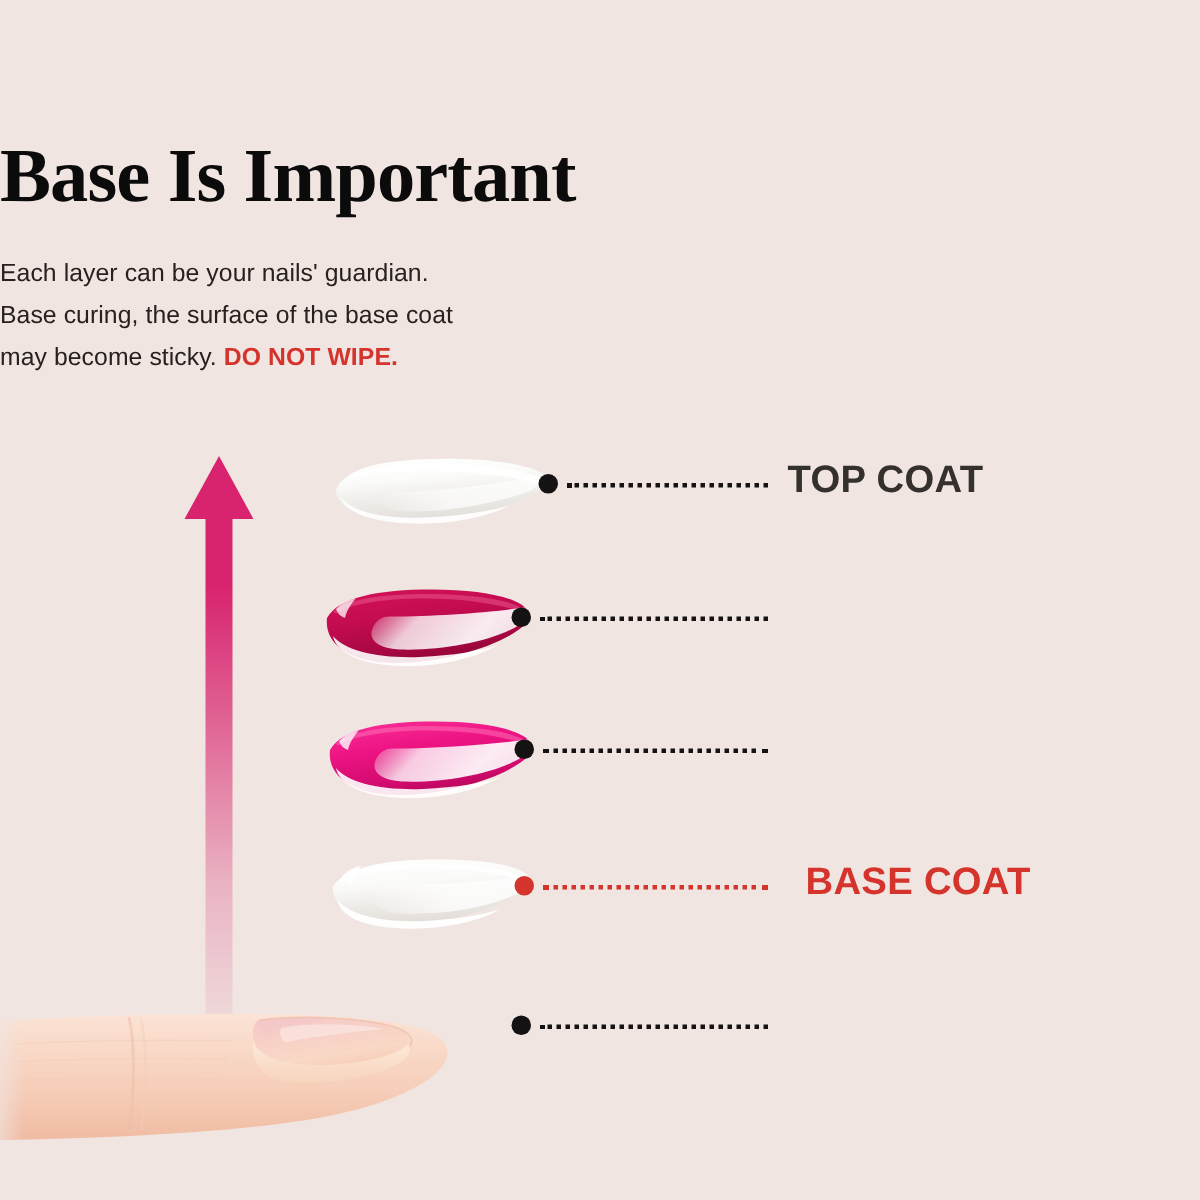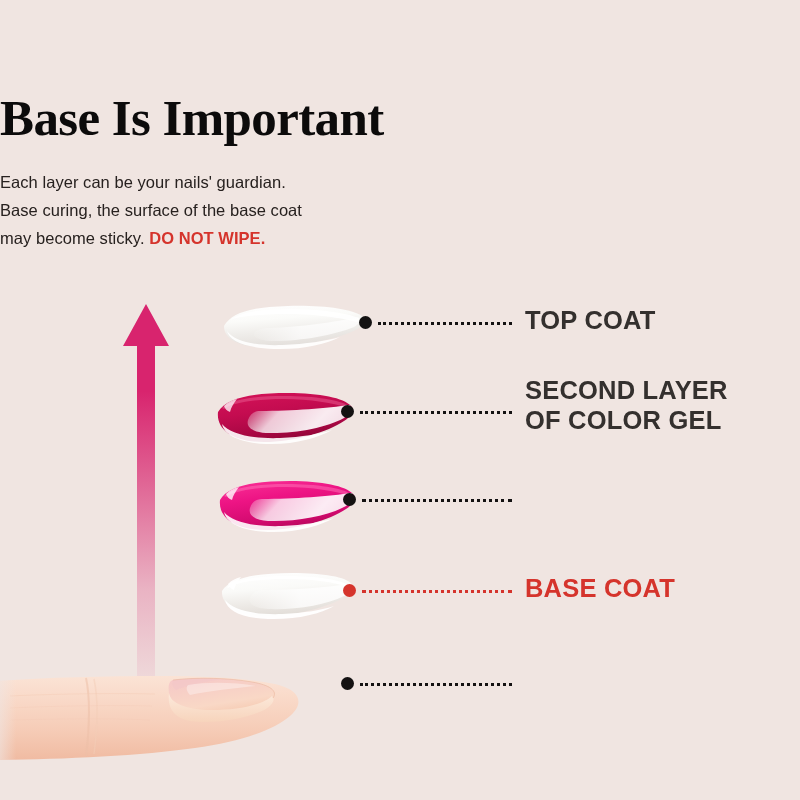--- a/index.html
+++ b/index.html
@@ -313,26 +313,24 @@
       <rect x="0" y="20" width="26" height="100" fill="url(#fadeL)"></rect>
     </svg>
   </div>
 
   <div class="dot" style="left:359px; top:316px;"></div>
   <div class="dline" style="left:378px; top:322px; width:134px;"></div>
   <div class="label" style="top:305px;">TOP COAT</div>
 
   <div class="dot" style="left:341px; top:405px;"></div>
   <div class="dline" style="left:360px; top:411px; width:152px;"></div>
-  <div class="label" style="top:375px;">SECOND LAYER
-OF COLOR GEL</div>
 
   <div class="dot" style="left:343px; top:493px;"></div>
   <div class="dline" style="left:362px; top:499px; width:150px;"></div>
 
   <div class="dot red" style="left:343px; top:584px;"></div>
   <div class="dline red" style="left:362px; top:590px; width:150px;"></div>
-  <div class="label red" style="top:573px;">BASE COAT</div>
+  <div class="label red" style="top:573px;margin-left:12px;">BASE COAT</div>
 
   <div class="dot" style="left:341px; top:677px;"></div>
   <div class="dline" style="left:360px; top:683px; width:152px;"></div>
 
 </div>
 
 </body></html>

